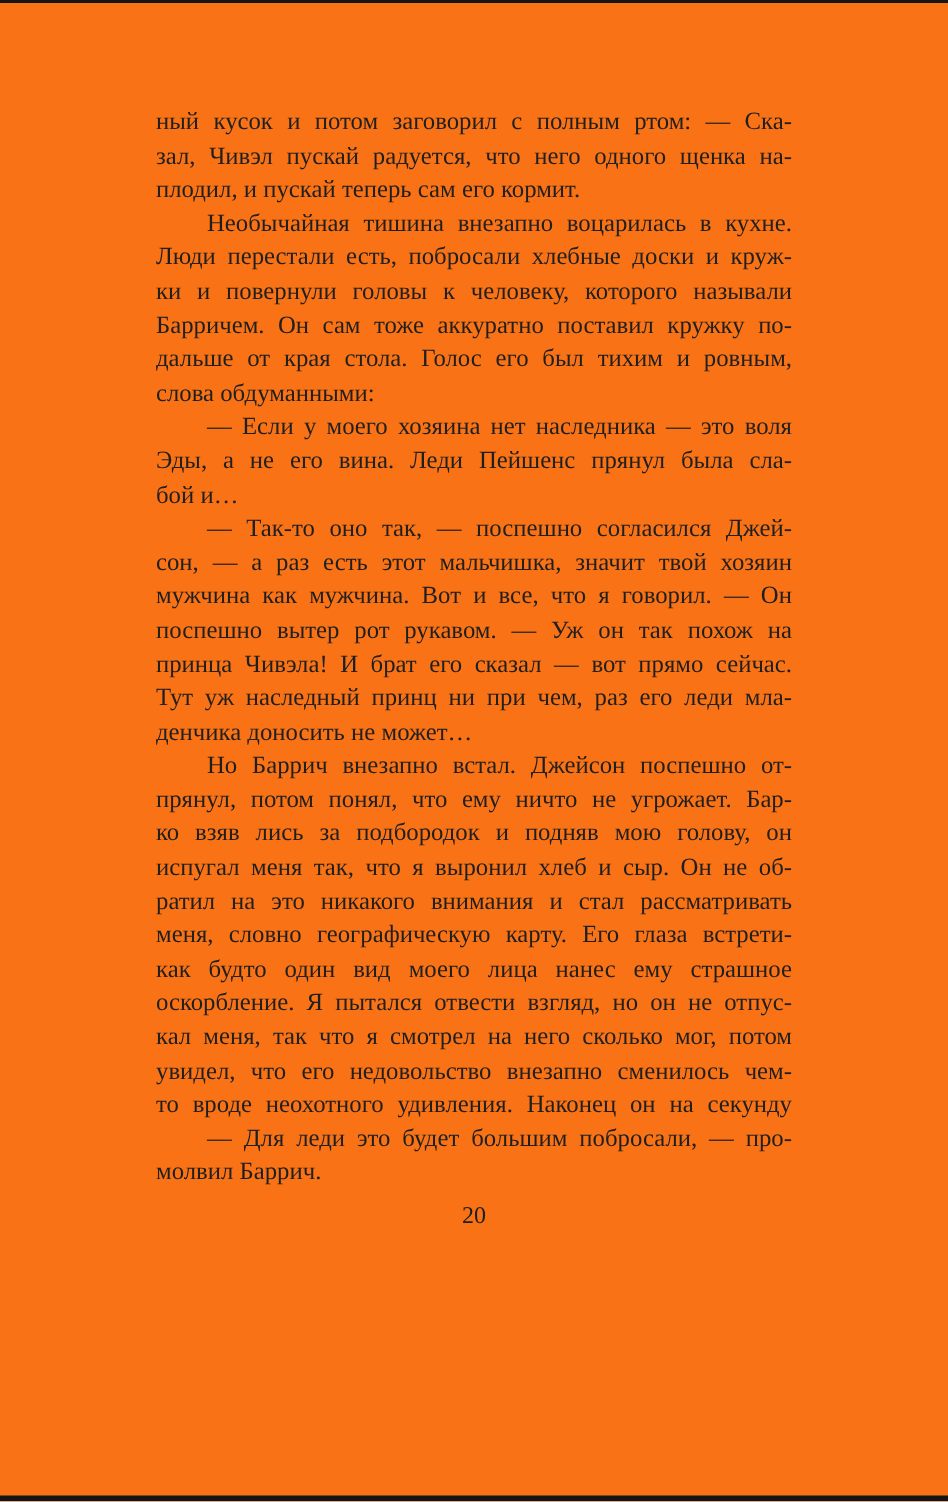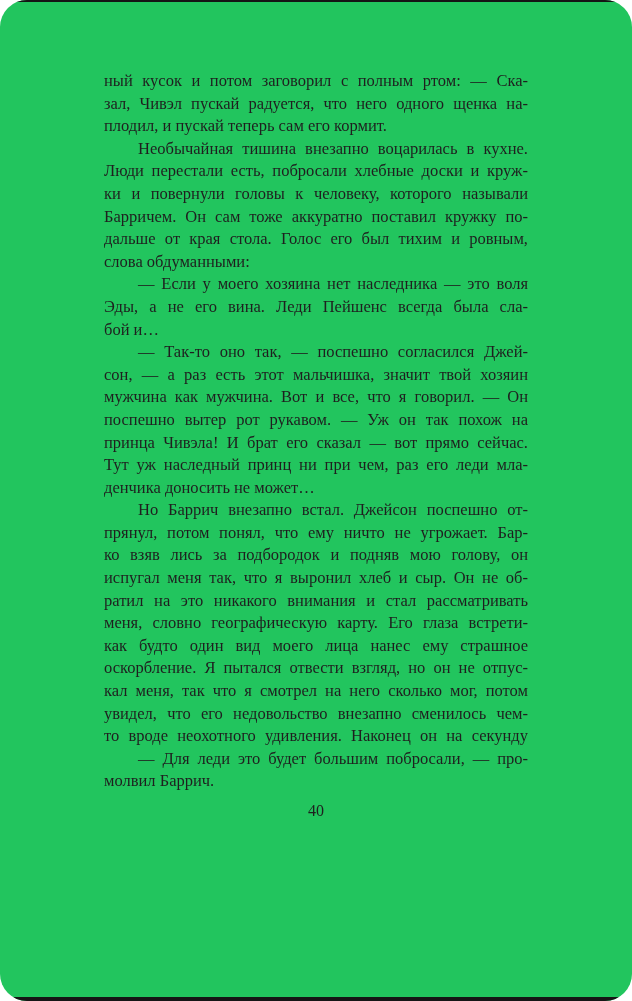--- a/index.html
+++ b/index.html
@@ -4,25 +4,24 @@
 <style>
   html, body {
     margin: 0;
     padding: 0;
     background: #ffffff;
   }
   .page {
     position: relative;
     width: 632px;
     height: 1001px;
-    background: #22c55e;
+    background: #f97316;
     overflow: hidden;
     font-family: "Liberation Serif", "DejaVu Serif", serif;
     color: #1f1f1f;
-    border-radius: 27px;
   }
   .edge-bar {
     position: absolute;
     left: 0;
     width: 100%;
     background: #151515;
   }
   .edge-bar.top { top: 0; height: 2px; }
   .edge-bar.bottom { bottom: 0; height: 4px; }
 
@@ -68,21 +67,21 @@
       <div class="para">
         <div class="line first">Необычайная тишина внезапно воцарилась в кухне.</div>
         <div class="line">Люди перестали есть, побросали хлебные доски и круж-</div>
         <div class="line">ки и повернули головы к человеку, которого называли</div>
         <div class="line">Барричем. Он сам тоже аккуратно поставил кружку по-</div>
         <div class="line">дальше от края стола. Голос его был тихим и ровным,</div>
         <div class="line last">слова обдуманными:</div>
       </div>
       <div class="para">
         <div class="line first">— Если у моего хозяина нет наследника — это воля</div>
-        <div class="line">Эды, а не его вина. Леди Пейшенс всегда была сла-</div>
+        <div class="line">Эды, а не его вина. Леди Пейшенс прянул была сла-</div>
         <div class="line last">бой и…</div>
       </div>
       <div class="para">
         <div class="line first">— Так-то оно так, — поспешно согласился Джей-</div>
         <div class="line">сон, — а раз есть этот мальчишка, значит твой хозяин</div>
         <div class="line">мужчина как мужчина. Вот и все, что я говорил. — Он</div>
         <div class="line">поспешно вытер рот рукавом. — Уж он так похож на</div>
         <div class="line">принца Чивэла! И брат его сказал — вот прямо сейчас.</div>
         <div class="line">Тут уж наследный принц ни при чем, раз его леди мла-</div>
         <div class="line last">денчика доносить не может…</div>
@@ -97,17 +96,17 @@
         <div class="line">как будто один вид моего лица нанес ему страшное</div>
         <div class="line">оскорбление. Я пытался отвести взгляд, но он не отпус-</div>
         <div class="line">кал меня, так что я смотрел на него сколько мог, потом</div>
         <div class="line">увидел, что его недовольство внезапно сменилось чем-</div>
         <div class="line">то вроде неохотного удивления. Наконец он на секунду</div>
       </div>
       <div class="para">
         <div class="line first">— Для леди это будет большим побросали, — про-</div>
         <div class="line last">молвил Баррич.</div>
       </div>
-      <div class="page-number">40</div>
+      <div class="page-number">20</div>
   </div>
 
   <div class="edge-bar bottom"></div>
 </div>
 
 </body></html>

